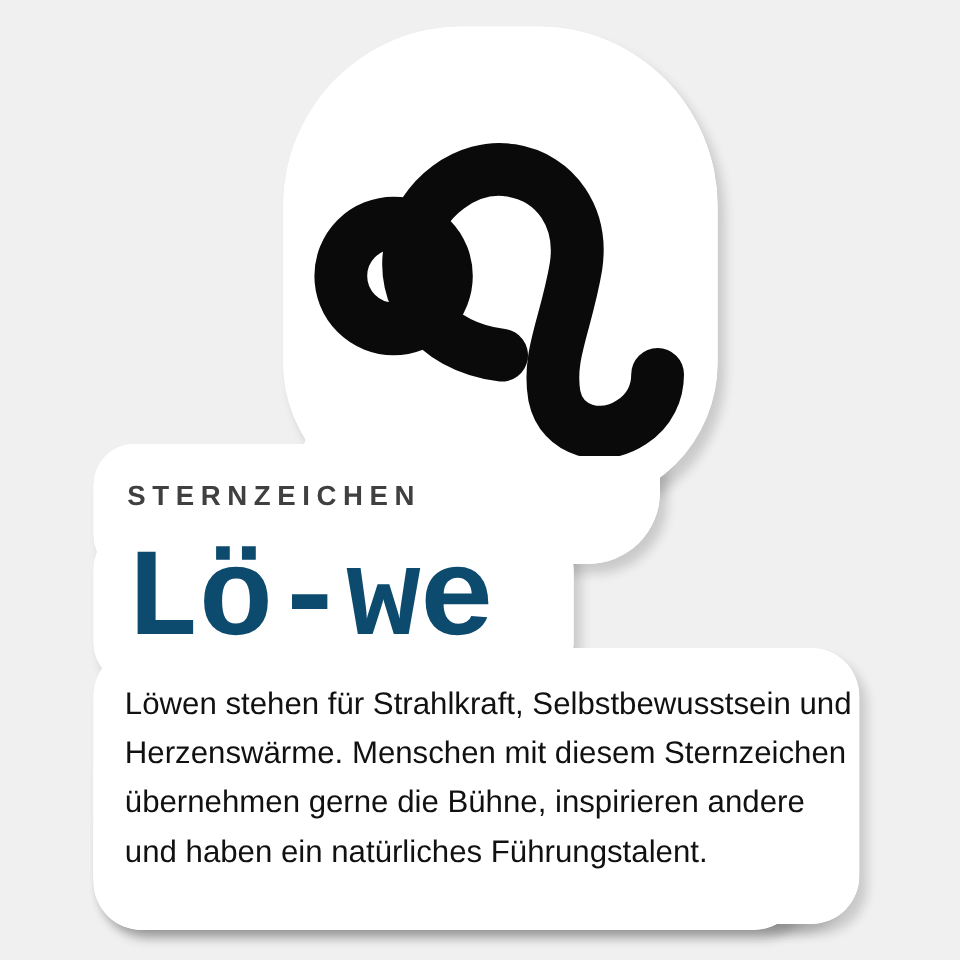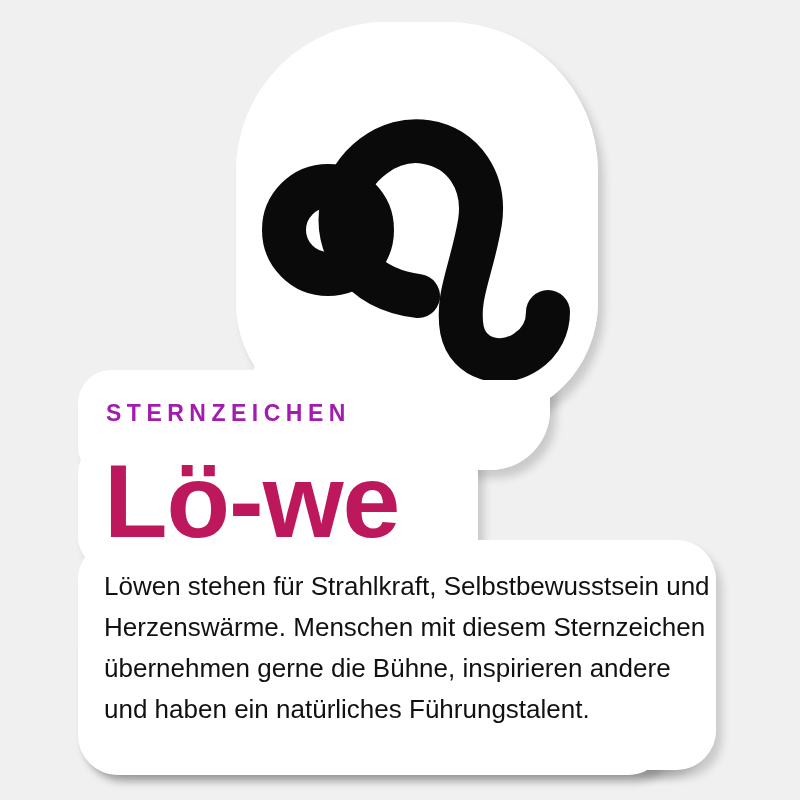--- a/index.html
+++ b/index.html
@@ -107,32 +107,32 @@
   }
 
   .eyebrow {
     position: absolute;
     left: 106px;
     top: 400px;
     font-family: "Liberation Sans", sans-serif;
     font-size: 23px;
     font-weight: 700;
     letter-spacing: 5.5px;
-    color: #a21caf;
+    color: #404040;
     text-align: center;
   }
 
   .title {
     position: absolute;
     left: 104px;
     top: 447px;
-    font-family: Liberation Sans, sans-serif;
+    font-family: Liberation Mono, monospace;
     font-size: 104px;
     font-weight: 700;
-    color: #be185d;
+    color: #0c4a6e;
     line-height: 1.05;
     letter-spacing: -1px;
   }
 
   .body-text {
     position: absolute;
     left: 104px;
     top: 566px;
     width: 610px;
     font-family: "Liberation Sans", sans-serif;

